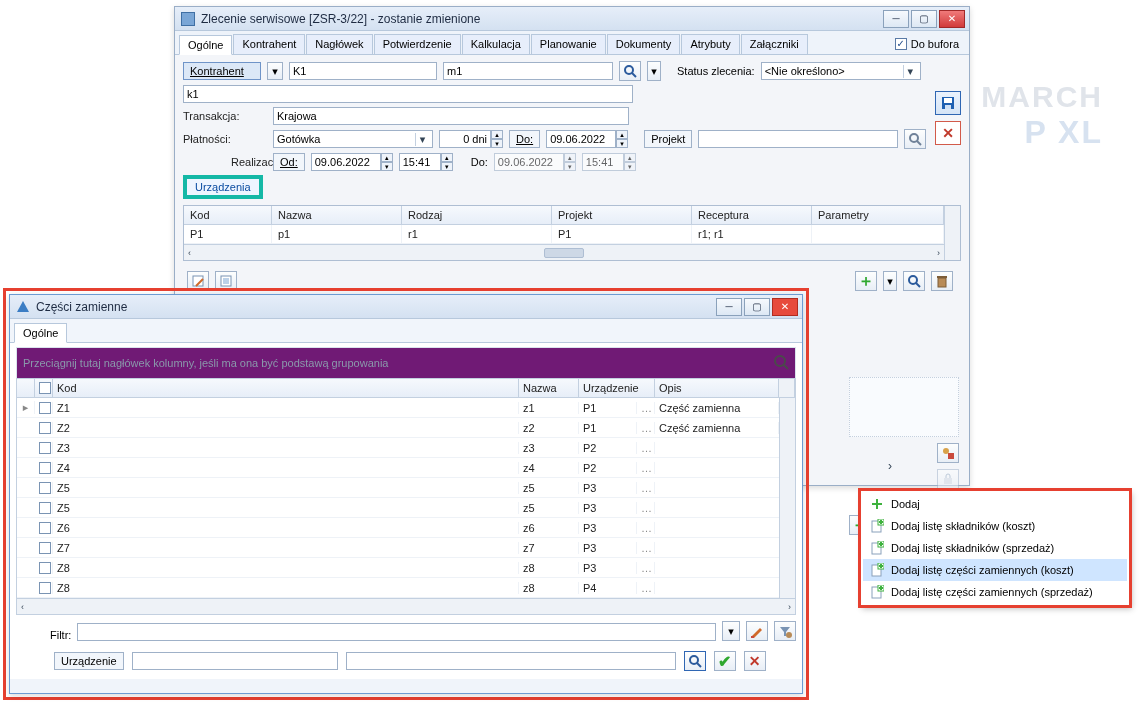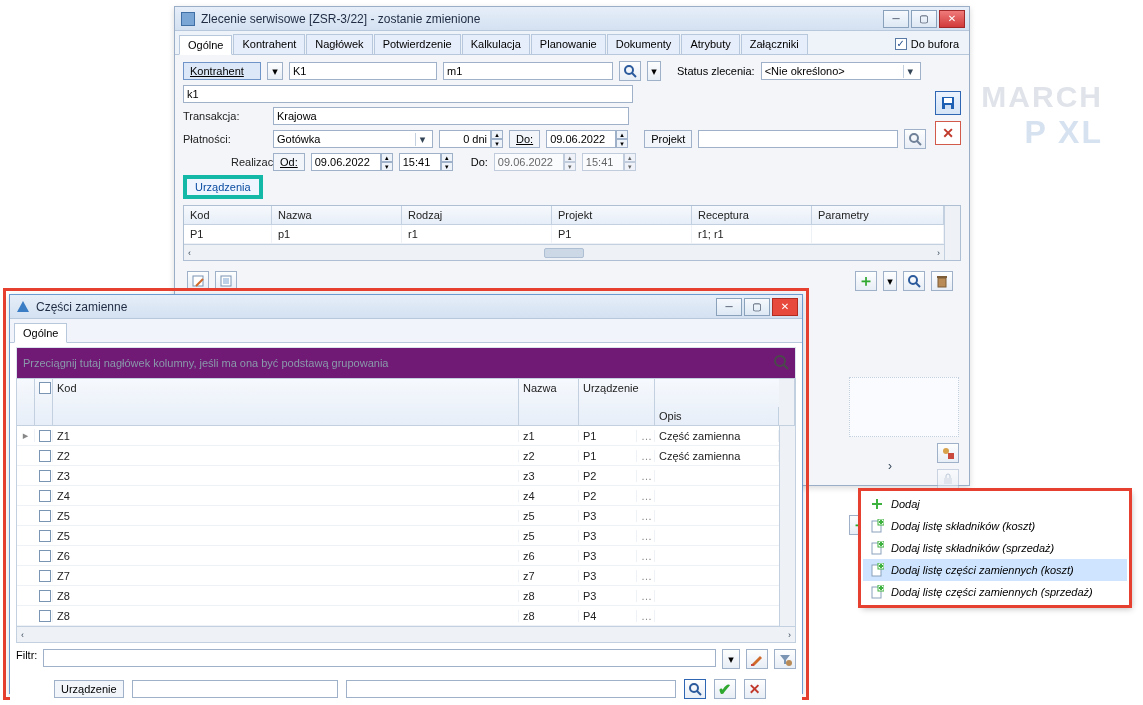--- a/index.html
+++ b/index.html
@@ -115,42 +115,42 @@
   
   .parts-window { border-color:#5f87b8; }
   .parts-body { padding:4px 6px; background:#fff; }
   .grouphint { color:#8a99ab; padding:6px; border:1px solid #dbe3ed; border-bottom:none; background:#701a75; display:flex; justify-content:space-between; align-items:center;}
   .parts-grid { border:1px solid #c3d0e0; }
   .parts-head { display:flex; background:linear-gradient(#f6f9fd,#e7eef8); border-bottom:1px solid #c3d0e0;}
   .ph { padding:3px 4px; border-right:1px solid #c3d0e0; font-size:11px; color:#222;}
   .prow { display:flex; border-bottom:1px solid #eef2f7; align-items:center; height:20px;}
   .pc { padding:0 4px; border-right:1px solid #eef2f7; font-size:11px; color:#222; overflow:hidden; white-space:nowrap;}
   .chbox { width:12px; height:12px; border:1px solid #7a94b3; background:#fff; margin:0 auto;}
-  .filter-row { display:flex; align-items:flex-start; gap:6px; padding:6px 0;}
+  .filter-row { display:flex; align-items:flex-end; gap:6px; padding:6px 0;margin-left:34px;}
   .bot-row { display:flex; align-items:center; gap:8px; padding:4px 0;}
   .green-check { color:#2fa82f; font-size:16px; font-weight:bold;}
   .red-x { color:#c0392b; font-size:14px; font-weight:bold;}
   .red-border { outline:3px solid #e64030; }
 
   
   .ctxmenu {
     position:absolute; left:860px; top:490px; width:270px;
     background:#fff; border:1px solid #9fb1c8; box-shadow:2px 3px 6px rgba(0,0,0,.25);
     padding:2px;
   }
   .ctxmenu .mi { display:flex; align-items:center; gap:6px; padding:3px 6px; font-size:11px;}
   .ctxmenu .mi.sel { background:#cfe5ff; }
   .ctxmenu .mi .mic { width:16px; height:16px; display:flex; align-items:center; justify-content:center;}
 
   .dots { color:#888; }
 
   .parts-wrap { position:absolute; left:6px; top:291px; width:800px; height:406px; }
   .parts-wrap .inner { position:absolute; inset:3px; border:1px solid #6c9bd2; background:#f0f4fa; }
 
-  .ctxmenu.red-border { outline:3px solid #e64030; outline-offset:-1px;font-style:italic;}
+  .ctxmenu.red-border { outline:3px solid #e64030; outline-offset:-1px;}
 
   .scroll-thumb { width:40px; height:10px; background:#cdd8e6; border:1px solid #aebed3; border-radius:2px;}
   .arrow { font-size:9px; color:#345; padding:0 2px;}
 </style>
 </head>
 <body>
 
 <div class="bg-brand">
   <div>MARCH</div>
   <div class="line2">P XL</div>
@@ -419,21 +419,21 @@
       </div>
       <div class="parts-grid">
         <div class="parts-head">
           <div class="ph" style="width:18px;"></div>
           <div class="ph" style="width:18px;">
               <div class="chbox"></div>
             </div>
           <div class="ph" style="width:466px;">Kod</div>
           <div class="ph" style="width:60px;">Nazwa</div>
           <div class="ph" style="width:76px;">Urządzenie</div>
-          <div class="ph" style="flex:1;margin-top:28px;">Opis</div>
+          <div class="ph" style="flex:1;">Opis</div>
           <div class="ph" style="width:16px; background:#eef2f7;"></div>
         </div>
         <div style="display:flex;">
           <div id="parts-rows" style="flex:1;">
               <div class="prow">
                 <div class="pc" style="width:18px;text-align:center;color:#888;">▸</div>
                 <div class="pc" style="width:18px;">
                   <div class="chbox"></div>
                 </div>
                 <div class="pc" style="width:466px;">Z1</div>

